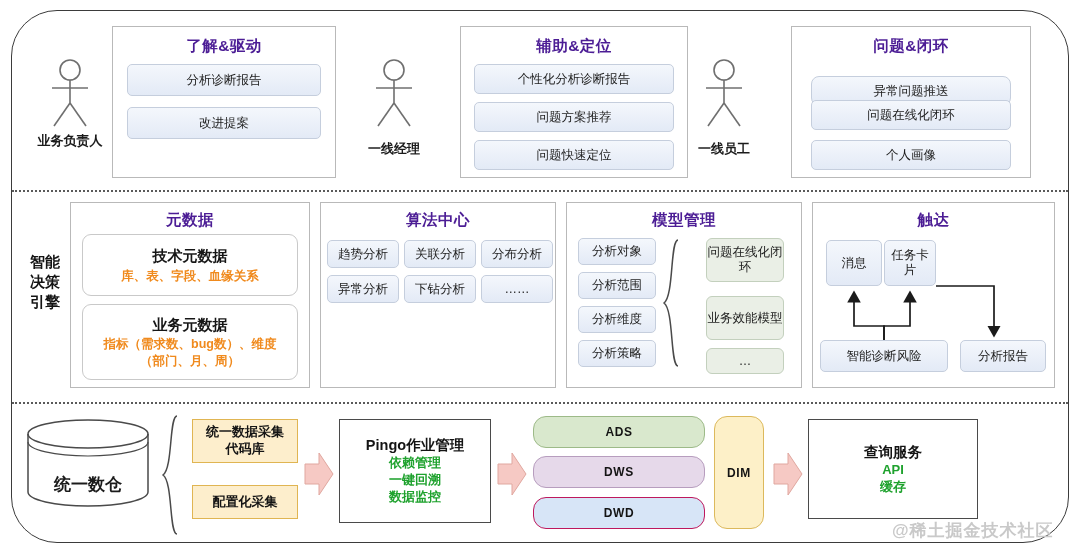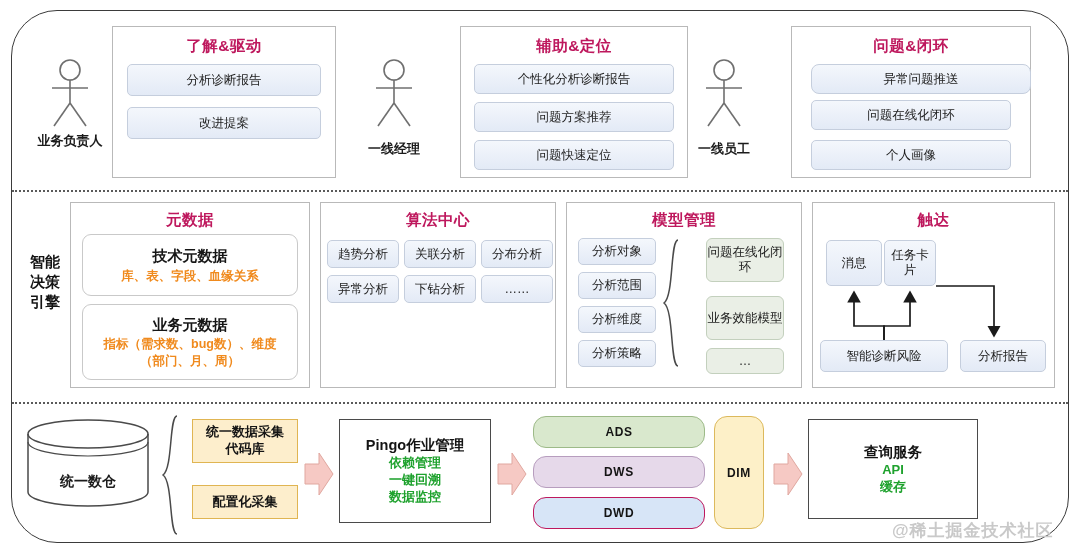--- a/index.html
+++ b/index.html
@@ -25,21 +25,21 @@
   #sep1{top:190px;}
   #sep2{top:402px;}
 
   
   .panel{
     position:absolute;box-sizing:border-box;
     border:1px solid #b9b9b9;background:#ffffff;
   }
   .panel-title{
     position:absolute;left:0;right:0;text-align:center;
-    font-size:15.5px;font-weight:bold;color:#be185d;letter-spacing:.5px;
+    font-size:15.5px;font-weight:bold;color:#4c1d95;letter-spacing:.5px;
   }
 
   .pill{
     position:absolute;box-sizing:border-box;
     border:1px solid #c5cedd;border-radius:5px;
     background:linear-gradient(180deg,#f4f7fc 0%,#e3eaf6 100%);
     display:flex;align-items:center;justify-content:center;
     text-align:center;font-size:12.5px;color:#1d1d1d;line-height:1.18;
   }
 
@@ -138,21 +138,21 @@
     <circle cx="30" cy="12" r="10" class="nofill" stroke="#6f6f6f" stroke-width="1.6"></circle>
     <line x1="30" y1="22" x2="30" y2="45" stroke="#6f6f6f" stroke-width="1.6"></line>
     <line x1="12" y1="30" x2="48" y2="30" stroke="#6f6f6f" stroke-width="1.6"></line>
     <line x1="30" y1="45" x2="14" y2="68" stroke="#6f6f6f" stroke-width="1.6"></line>
     <line x1="30" y1="45" x2="46" y2="68" stroke="#6f6f6f" stroke-width="1.6"></line>
   </svg>
   <div class="actor-label" style="left:676px;top:140px;width:96px;">一线员工</div>
 
   <div class="panel" style="left:791px;top:26px;width:240px;height:152px;"></div>
   <div class="panel-title" style="left:791px;top:36px;width:240px;">问题&amp;闭环</div>
-  <div class="pill" style="left:811px;top:64px;width:220px;height:30px;border-radius:8px;">异常问题推送</div>
+  <div class="pill" style="left:811px;top:76px;width:200px;height:30px;border-radius:8px;">异常问题推送</div>
   <div class="pill" style="left:811px;top:100px;width:200px;height:30px;">问题在线化闭环</div>
   <div class="pill" style="left:811px;top:140px;width:200px;height:30px;">个人画像</div>
 
   <div class="engine-label" style="left:14px;top:252px;width:62px;">
     <div>智能</div>
     <div>决策</div>
     <div>引擎</div>
   </div>
 
   <div class="panel" style="left:70px;top:202px;width:240px;height:186px;"></div>
@@ -209,21 +209,21 @@
     <path d="M72 104 L72 90 L98 90 L98 58" class="nofill" stroke="#1b1b1b" stroke-width="1.7" marker-end="url(#ar)"></path>
 
     <path d="M124 50 L182 50 L182 98" class="nofill" stroke="#1b1b1b" stroke-width="1.7" marker-end="url(#ar)"></path>
   </svg>
 
   <svg style="left:24px;top:418px;" width="128" height="92" viewBox="0 0 128 92">
     <ellipse cx="64" cy="16" rx="60" ry="14" class="nofill" stroke="#4a4a4a" stroke-width="1.5"></ellipse>
     <path d="M4 16 L4 74 A60 14 0 0 0 124 74 L124 16" class="nofill" stroke="#4a4a4a" stroke-width="1.5"></path>
     <path d="M4 24 A60 14 0 0 0 124 24" class="nofill" stroke="#4a4a4a" stroke-width="1.2"></path>
   </svg>
-  <div style="position:absolute;left:24px;top:473px;width:128px;text-align:center;font-size:14px;font-weight:bold;color:#1b1b1b;">统一数仓</div>
+  <div style="position:absolute;left:24px;top:473px;width:128px;text-align:center;font-size:17px;font-weight:bold;color:#1b1b1b;">统一数仓</div>
 
   <svg style="left:160px;top:414px;" width="22" height="122" viewBox="0 0 22 122">
     <path d="M17 2 C9 2 13 54 3 61 C13 68 9 120 17 120" class="nofill" stroke="#4a4a4a" stroke-width="1.5"></path>
   </svg>
 
   <div class="yellowbox" style="left:192px;top:419px;width:106px;height:44px;">
     <div>
       <div>统一数据采集</div>
       <div>代码库</div>
     </div>

